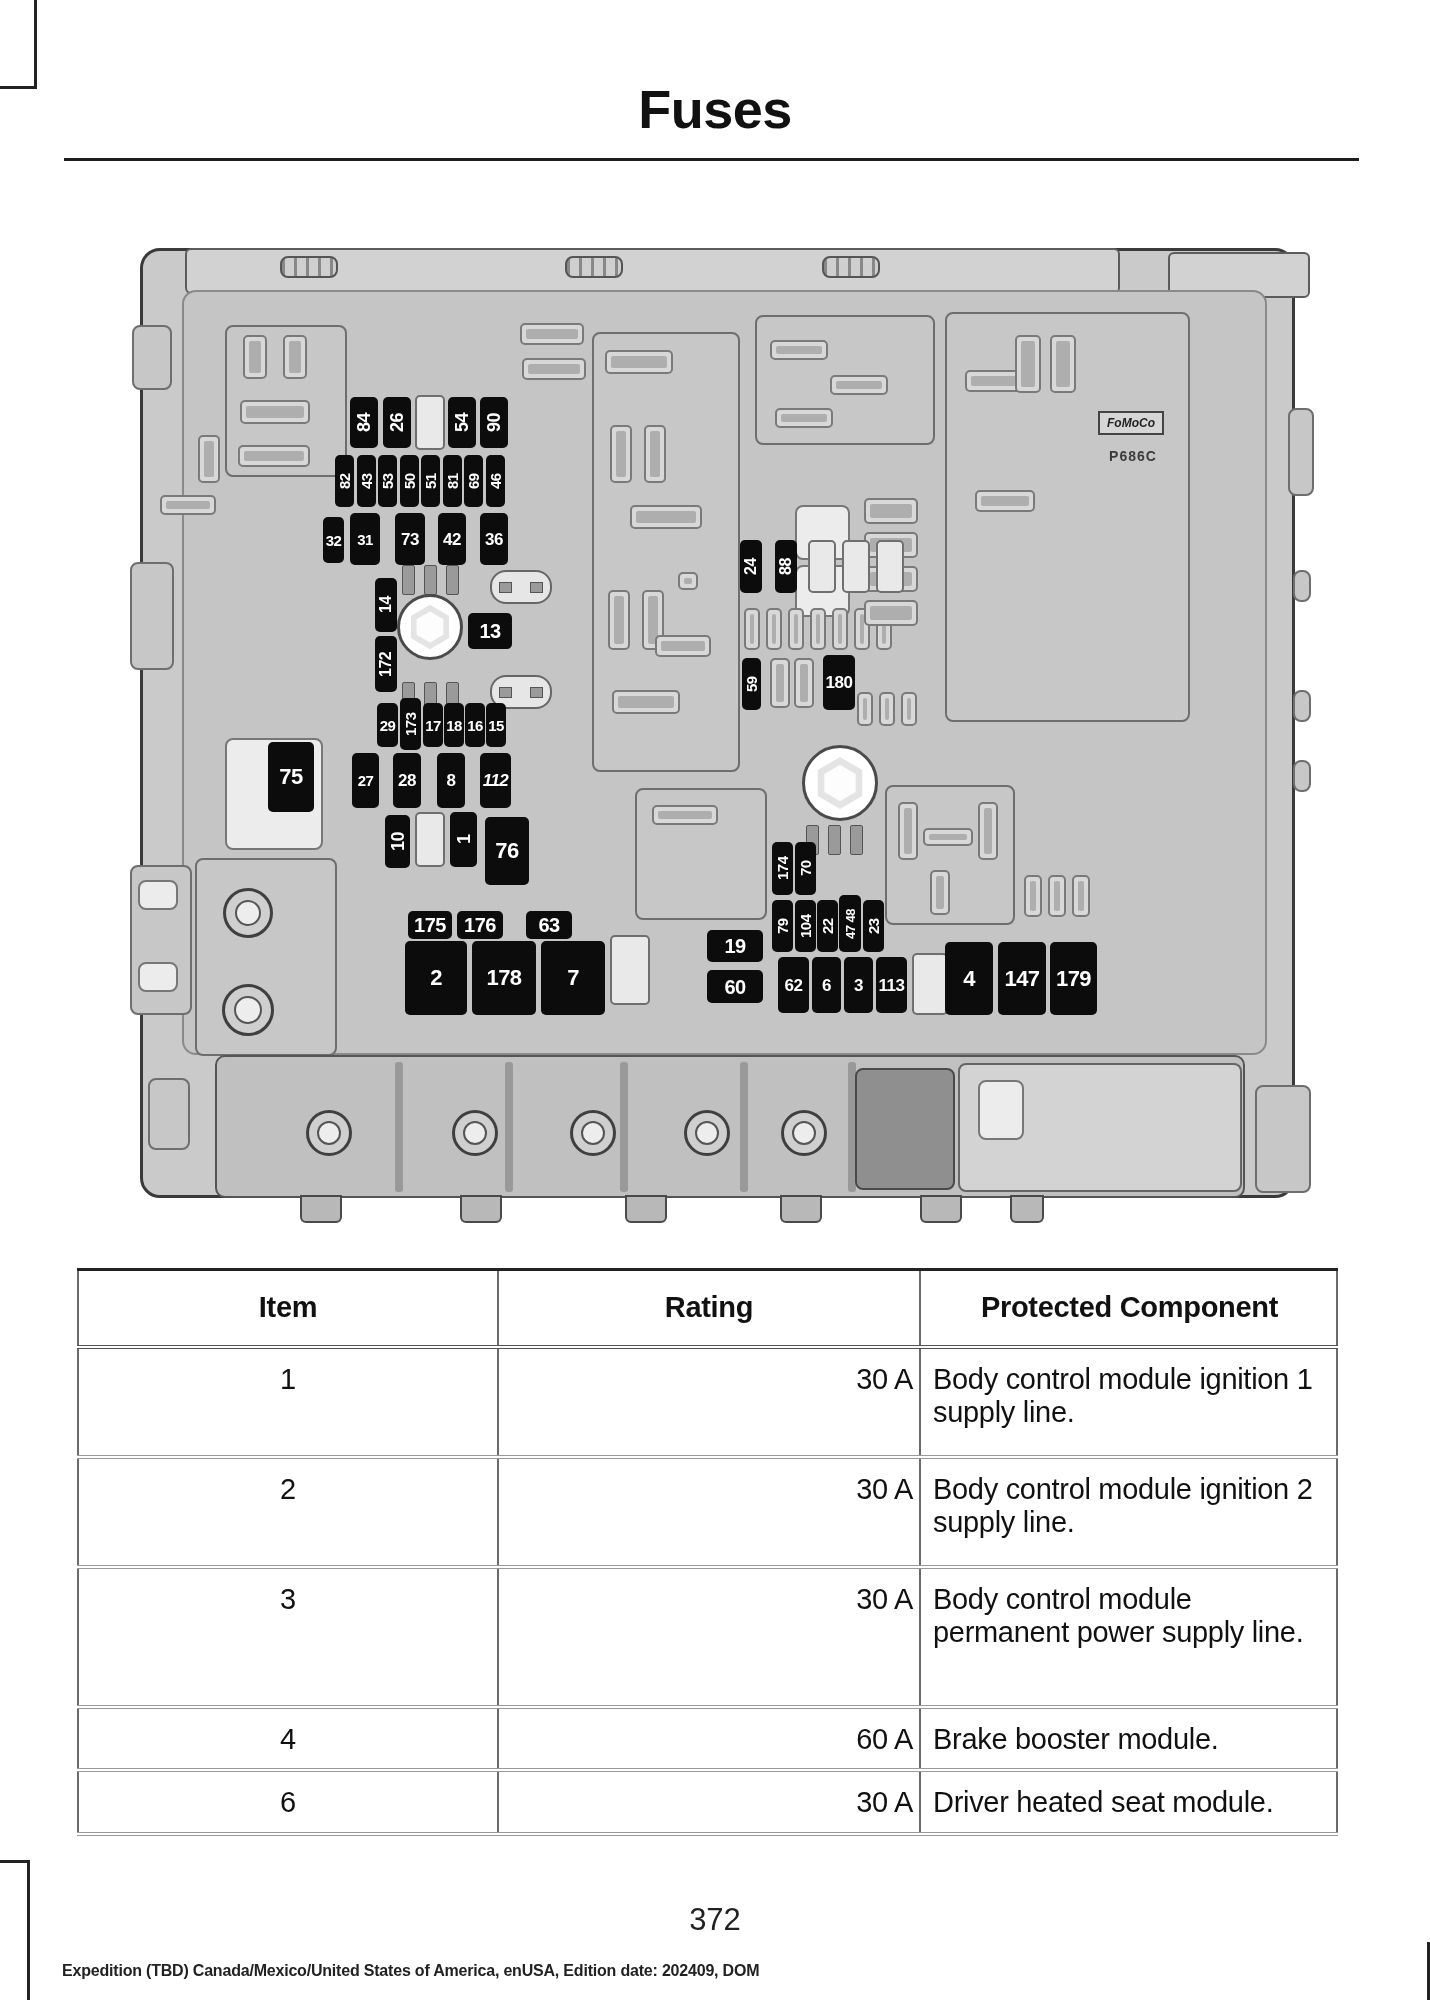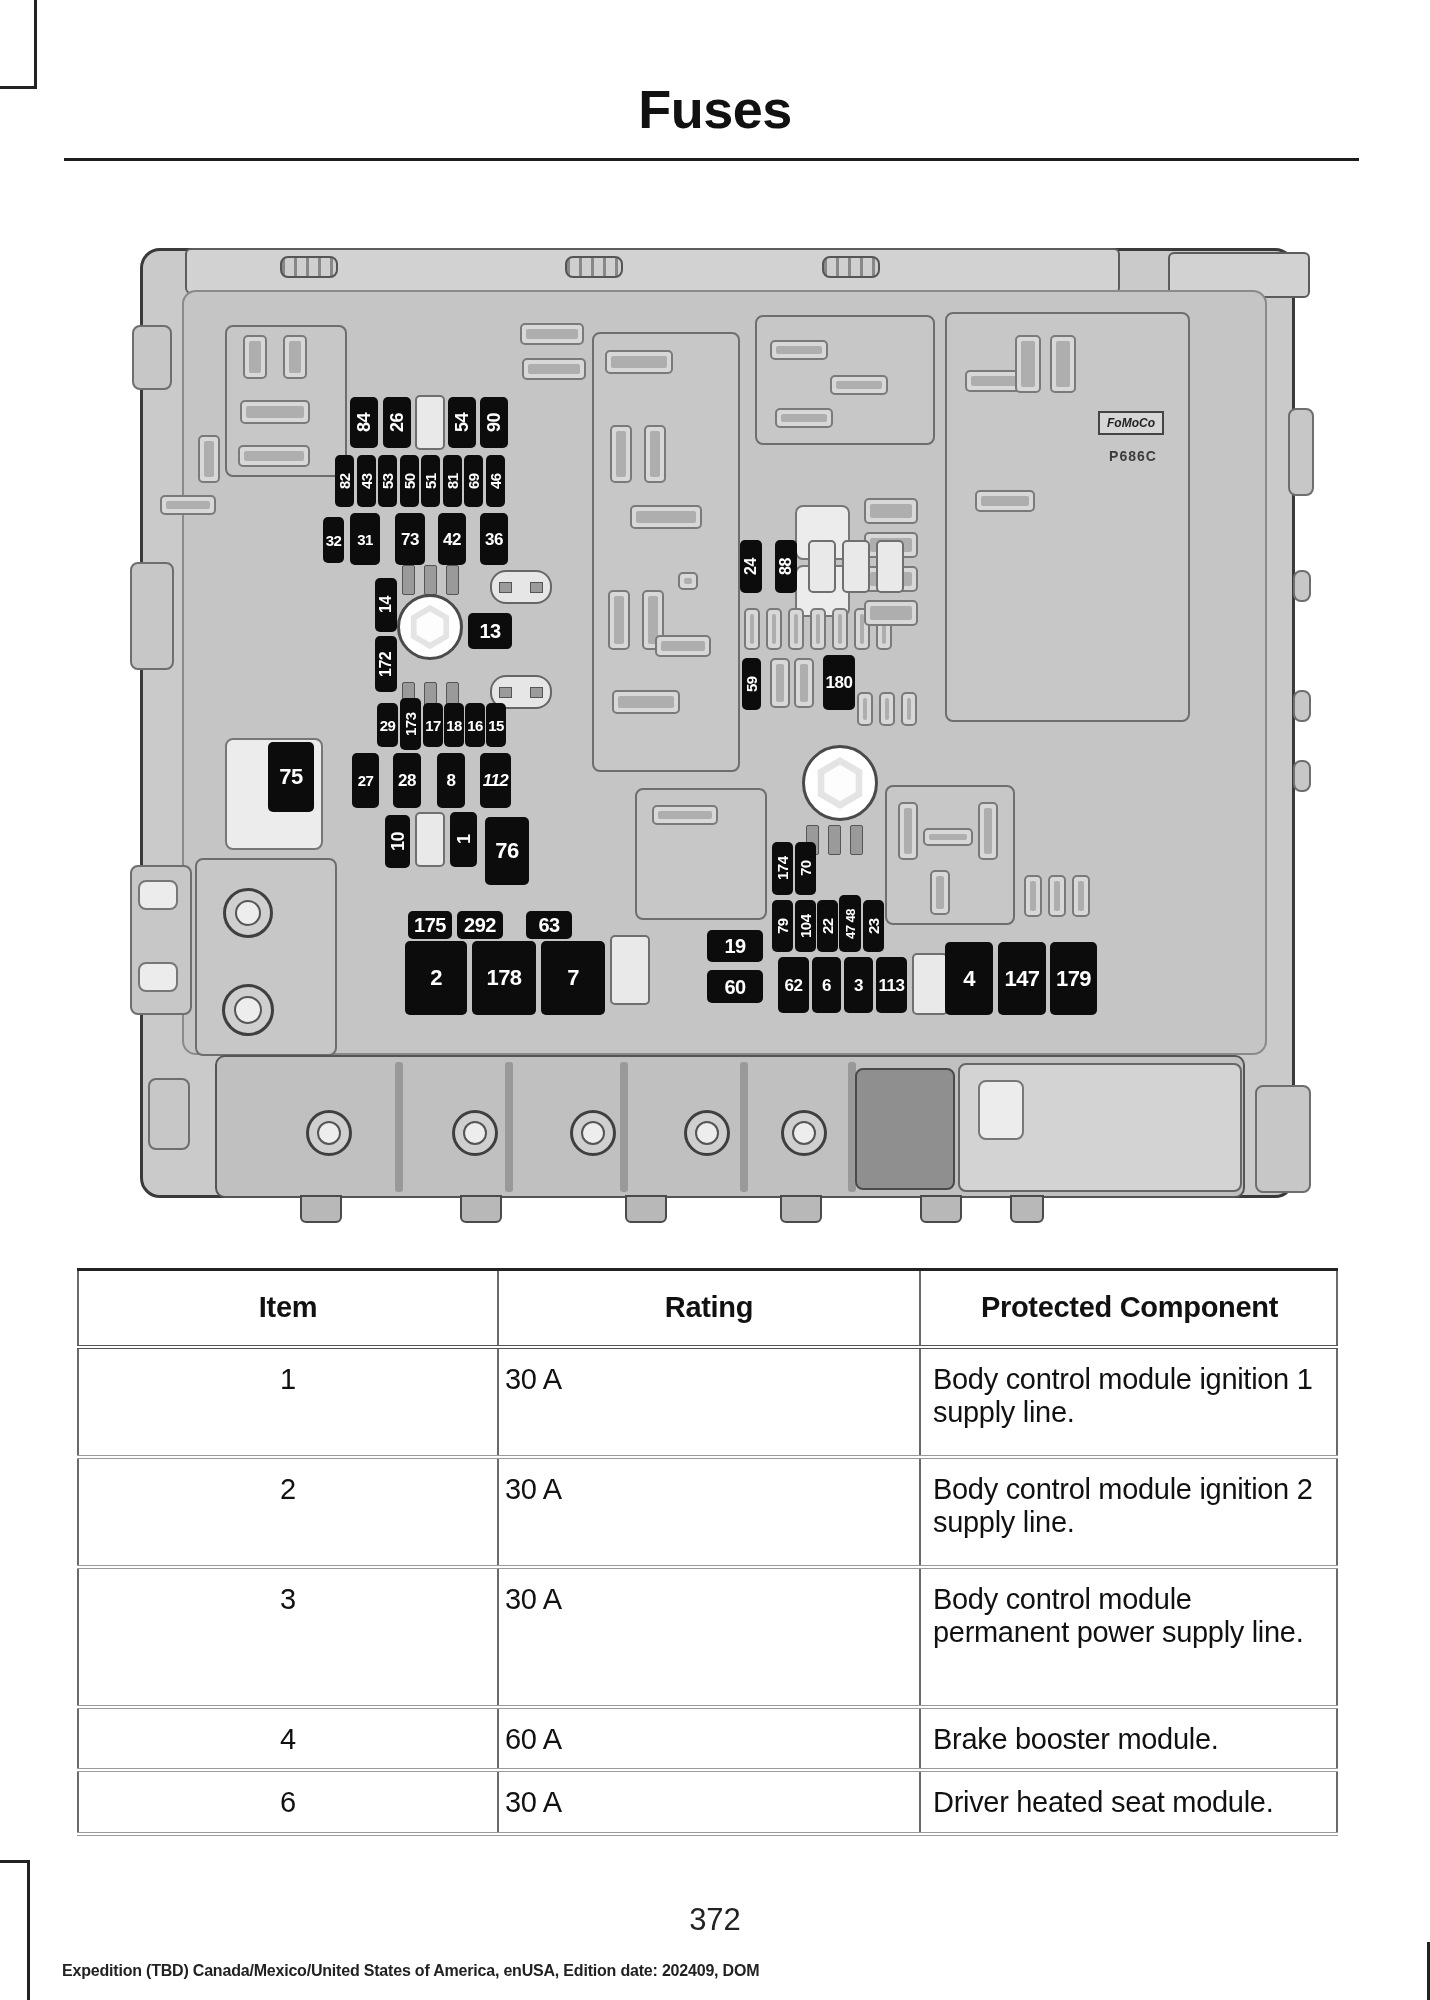--- a/index.html
+++ b/index.html
@@ -57,21 +57,21 @@
   
   .fuse-table{position:absolute;left:77px;top:1268px;border-collapse:collapse;table-layout:fixed;
       font-size:29px;letter-spacing:-0.3px;color:#111;}
   .fuse-table th,.fuse-table td{border:2px solid #6a6a6a;vertical-align:top;box-sizing:border-box;}
   .fuse-table thead th{border-top:3px solid #222;border-bottom:4px double #555;
       font-weight:700;text-align:center;padding:20px 6px;}
   .fuse-table td{padding:14px 6px 12px;}
   .fuse-table tr{border-bottom:4px double #9a9a9a;}
   .fuse-table tbody{border-bottom:3px solid #222;}
   .col-item{width:420px;text-align:center;}
-  .col-rating{width:422px;text-align:left;}
+  .col-rating{width:422px;text-align:right;}
   .col-comp{width:417px;text-align:left;padding-left:12px !important;padding-right:10px !important;line-height:1.16;}
   .fuse-table tbody tr:nth-child(1){height:110px;}
   .fuse-table tbody tr:nth-child(2){height:110px;}
   .fuse-table tbody tr:nth-child(3){height:140px;}
   .fuse-table tbody tr:nth-child(4){height:57px;}
   .fuse-table tbody tr:nth-child(5){height:57px;}
   
   .page-number{position:absolute;top:1902px;left:0;width:100%;text-align:center;
       font-size:31px;font-weight:500;color:#222;}
   .footer-text{position:absolute;top:1962px;left:62px;font-size:16px;font-weight:600;
@@ -247,21 +247,21 @@
       <div class="fuse" style="left: 356px; top: 463px; width: 20px; height: 44px; font-size: 15px;">15</div>
       <div class="fuse" style="left: 138px; top: 502px; width: 46px; height: 70px; font-size: 22px;">75</div>
       <div class="fuse" style="left: 222px; top: 513px; width: 27px; height: 55px; font-size: 15px;">27</div>
       <div class="fuse" style="left: 263px; top: 513px; width: 28px; height: 55px; font-size: 17px;">28</div>
       <div class="fuse" style="left: 307px; top: 513px; width: 28px; height: 55px; font-size: 17px;">8</div>
       <div class="fuse" style="left: 350px; top: 513px; width: 31px; height: 55px; font-size: 17px; font-style: italic;">112</div>
       <div class="fuse v" style="left: 255px; top: 575px; width: 25px; height: 53px; font-size: 18px;">10</div>
       <div class="fuse v" style="left: 320px; top: 572px; width: 27px; height: 55px; font-size: 18px;">1</div>
       <div class="fuse" style="left: 355px; top: 577px; width: 44px; height: 68px; font-size: 22px;">76</div>
       <div class="fuse" style="left: 278px; top: 671px; width: 44px; height: 28px; font-size: 20px;">175</div>
-      <div class="fuse" style="left: 327px; top: 671px; width: 46px; height: 28px; font-size: 20px;">292</div>
+      <div class="fuse" style="left: 327px; top: 671px; width: 46px; height: 28px; font-size: 20px;">176</div>
       <div class="fuse" style="left: 396px; top: 671px; width: 46px; height: 28px; font-size: 20px;">63</div>
       <div class="fuse" style="left: 275px; top: 701px; width: 62px; height: 74px; font-size: 22px;">2</div>
       <div class="fuse" style="left: 342px; top: 701px; width: 64px; height: 74px; font-size: 22px;">178</div>
       <div class="fuse" style="left: 411px; top: 701px; width: 64px; height: 74px; font-size: 22px;">7</div>
       <div class="fuse" style="left: 577px; top: 690px; width: 56px; height: 32px; font-size: 20px;">19</div>
       <div class="fuse" style="left: 577px; top: 730px; width: 56px; height: 33px; font-size: 20px;">60</div>
       <div class="fuse v" style="left: 642px; top: 602px; width: 21px; height: 53px; font-size: 15px;">174</div>
       <div class="fuse v" style="left: 665px; top: 602px; width: 21px; height: 53px; font-size: 15px;">70</div>
       <div class="fuse v" style="left: 642px; top: 660px; width: 21px; height: 52px; font-size: 15px;">79</div>
       <div class="fuse v" style="left: 665px; top: 660px; width: 21px; height: 52px; font-size: 15px;">104</div>

